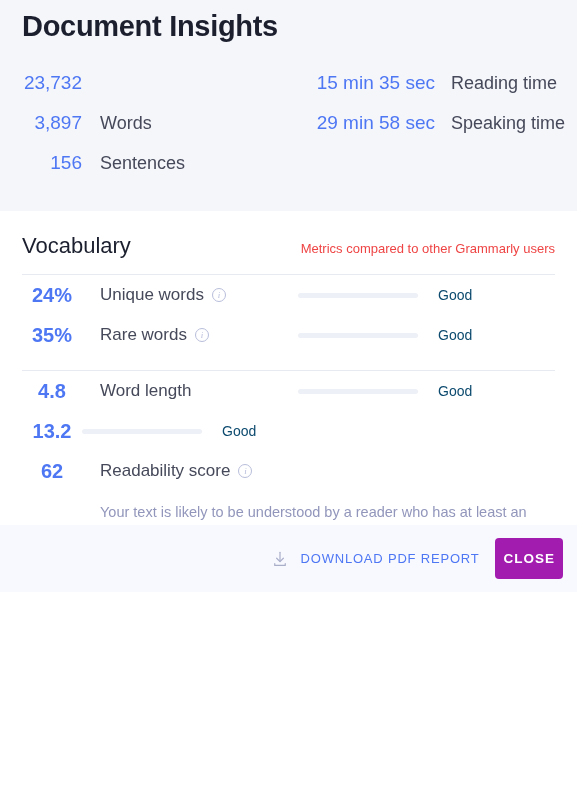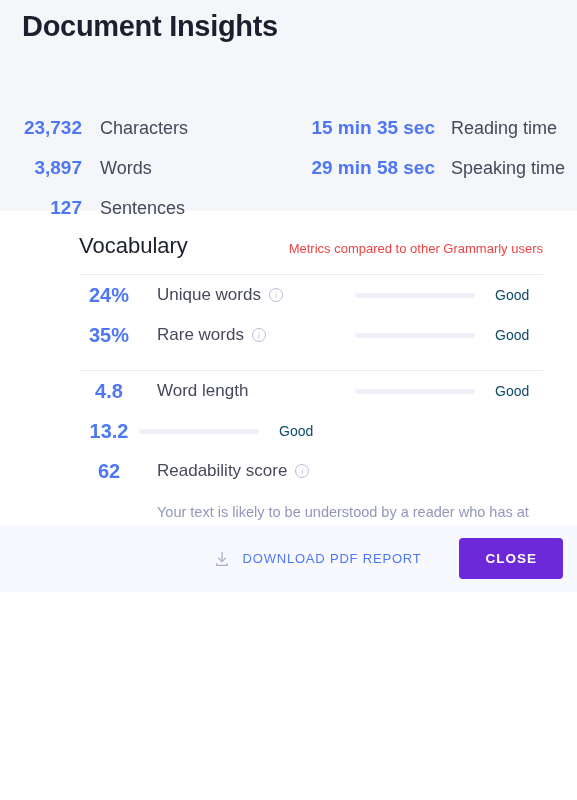--- a/index.html
+++ b/index.html
@@ -27,37 +27,36 @@
   }
   .stats-grid {
     position: absolute;
     top: 72px; left: 0; right: 0;
   }
   .stat-row { display: flex; align-items: baseline; height: 40px; }
   .stat-cell { display: flex; align-items: baseline; }
   .stat-cell.left { width: 290px; }
   .stat-value {
     color: #4e77f4;
-    font-weight: bold;
+    font-weight: normal;
     font-size: 19px;
     text-align: right;
     display: inline-block;
-    margin-top: 45px;
   }
   .stat-cell.left .stat-value { width: 82px; }
   .stat-cell.right .stat-value { width: 145px; text-align: right; }
   .stat-label {
     color: #46495a;
     font-size: 18px;
     padding-left: 18px;
   }
   .stat-cell.right .stat-label { padding-left: 16px; }
 
   
-  .section { padding: 0 34px; margin-left: 45px; }
+  .section { padding: 0 22px; }
   .section-head {
     display: flex; align-items: baseline; justify-content: space-between;
     padding-top: 22px;
   }
   .section-title { font-size: 22px; color: #1b1f2e; font-weight: normal; }
   .section-note { font-size: 13px; color: #ef4444; }
   .divider { height: 1px; background: #e8eaf2; margin-top: 15px; }
 
   .metric-row {
     display: flex; align-items: center; height: 40px;
@@ -93,67 +92,66 @@
   .readability-desc {
     margin-left: 78px; margin-right: 14px; margin-top: 10px;
     font-size: 14.5px; line-height: 1.6; color: #9296bb;
   }
 
   
   .footer {
     position: absolute; left: 0; right: 0; bottom: 0; height: 67px;
     background: #f8f9ff;
     display: flex; align-items: center; justify-content: flex-end;
-    padding-right: 14px; gap: 38px;
+    padding-right: 14px; gap: 16px;
   }
   .download-link {
     display: flex; align-items: center; gap: 12px;
     color: #4e77f4; font-size: 13px; letter-spacing: 0.8px;
     cursor: pointer;
   }
   .dl-icon { width: 18px; height: 18px; display: block; }
   .close-btn {
-    background: #6d28d9; color: #fff; border: none;
-    border-radius: 4px; padding: 13px 26px;
+    background: #a21caf; color: #fff; border: none;
+    border-radius: 4px; padding: 13px 8px;
     font-size: 13.5px; letter-spacing: 1px; font-weight: bold;
     font-family: "Liberation Sans", sans-serif; cursor: pointer;
   }
 </style>
 </head>
 <body>
 
 <div class="panel">
 
   <div class="header-band">
     <div class="page-title">Document Insights</div>
 
     <div class="stats-grid">
       <div class="stat-row">
         <div class="stat-cell left">
           <span class="stat-value">23,732</span>
-          <span class="stat-label">Characters</span>
         </div>
         <div class="stat-cell right">
           <span class="stat-value">15 min 35 sec</span>
           <span class="stat-label">Reading time</span>
         </div>
       </div>
       <div class="stat-row">
         <div class="stat-cell left">
           <span class="stat-value">3,897</span>
           <span class="stat-label">Words</span>
         </div>
         <div class="stat-cell right">
           <span class="stat-value">29 min 58 sec</span>
           <span class="stat-label">Speaking time</span>
         </div>
       </div>
       <div class="stat-row">
         <div class="stat-cell left">
-          <span class="stat-value">127</span>
+          <span class="stat-value">156</span>
           <span class="stat-label">Sentences</span>
         </div>
       </div>
     </div>
   </div>
 
   <div class="section">
     <div class="section-head">
       <span class="section-title">Vocabulary</span>
       <span class="section-note">Metrics compared to other Grammarly users</span>

